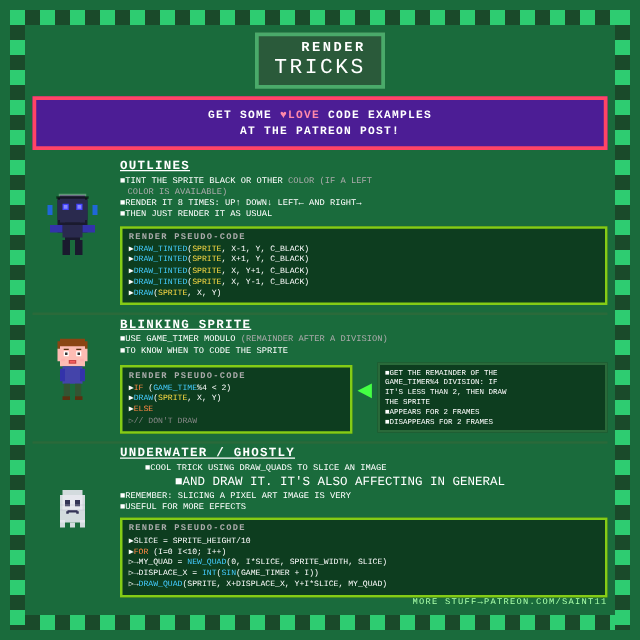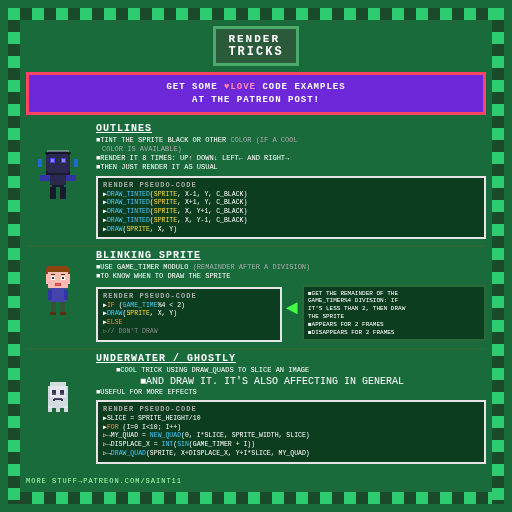--- a/index.html
+++ b/index.html
@@ -60,40 +60,40 @@
     .header {
       display: flex;
       justify-content: center;
       margin-bottom: 6px;
     }
 
     .header-badge {
       background: #2a5a3a;
       border: 3px solid #4aaa6a;
       padding: 4px 12px;
-      text-align: left;
+      text-align: right;
     }
 
     .header-badge .title-line1 {
       color: #ffffff;
       font-size: 11px;
       font-weight: bold;
       letter-spacing: 2px;
     }
 
     .header-badge .title-line2 {
       color: #ffffff;
-      font-size: 12px;
-      font-weight: bold;
+      font-size: 17px;
+      font-weight: normal;
       letter-spacing: 2px;
     }
 
     
     .patreon-banner {
-      background: #6d28d9;
+      background: #4c1d95;
       border: 3px solid #ff4466;
       padding: 6px 10px;
       text-align: center;
       margin-bottom: 8px;
     }
 
     .patreon-banner .banner-text {
       color: #ffffff;
       font-size: 9px;
       font-weight: bold;
@@ -145,21 +145,21 @@
       display: flex;
       gap: 2px;
     }
 
     .text-white { color: #ffffff; }
     .text-gray { color: #aaaaaa; }
 
     
     .pseudo-code {
       background: #0d3d1f;
-      border: 2px solid #e5e5e5;
+      border: 2px solid #84cc16;
       padding: 3px 5px;
       margin-top: 2px;
     }
 
     .code-heading {
       color: #aaaaaa;
       font-size: 7px;
       font-weight: bold;
       letter-spacing: 1px;
       margin-bottom: 2px;
@@ -246,21 +246,21 @@
           <rect x="8" y="14" width="4" height="8" fill="#2266ff" opacity="0.8"></rect>
           <rect x="44" y="14" width="4" height="8" fill="#2266ff" opacity="0.8"></rect>
 
           <rect x="15" y="7" width="26" height="2" fill="#000000" opacity="0.5"></rect>
         </svg>
       </div>
       <div class="section-content">
         <div class="section-heading">OUTLINES</div>
         <div class="bullet-list">
           <div class="bullet-item">
-            <span class="text-white" style="font-size:7px;">■TINT THE SPRITE BLACK OR OTHER <span class="text-gray">COLOR (IF A COOL</span></span>
+            <span class="text-white" style="font-size:7px;">■TINT THE SPRITE BLACK OR OTHER <span class="text-gray">COLOR (IF A LEFT</span></span>
           </div>
           <div class="bullet-item">
             <span class="text-gray" style="font-size:7px; padding-left:6px;">COLOR IS AVAILABLE)</span>
           </div>
           <div class="bullet-item">
             <span class="text-white" style="font-size:7px;">■RENDER IT 8 TIMES: UP↑ DOWN↓ LEFT← AND RIGHT→</span>
           </div>
           <div class="bullet-item">
             <span class="text-white" style="font-size:7px;">■THEN JUST RENDER IT AS USUAL</span>
           </div>
@@ -315,21 +315,21 @@
           <rect x="30" y="52" width="6" height="3" fill="#5a3010"></rect>
         </svg>
       </div>
       <div class="section-content">
         <div class="section-heading">BLINKING SPRITE</div>
         <div class="bullet-list">
           <div class="bullet-item">
             <span class="text-white" style="font-size:7px;">■USE GAME_TIMER MODULO <span class="text-gray">(REMAINDER AFTER A DIVISION)</span></span>
           </div>
           <div class="bullet-item">
-            <span class="text-white" style="font-size:7px;">■TO KNOW WHEN TO DRAW THE SPRITE</span>
+            <span class="text-white" style="font-size:7px;">■TO KNOW WHEN TO CODE THE SPRITE</span>
           </div>
         </div>
         <div style="display:flex; gap:4px; align-items:flex-start; margin-top:2px;">
           <div class="pseudo-code" style="flex:1;">
             <div class="code-heading">RENDER PSEUDO-CODE</div>
             <div class="code-line">▶<span style="color:#ff8844;">IF</span> (<span style="color:#44ccff;">GAME_TIME</span>%4 &lt; 2)</div>
             <div class="code-line">▶<span style="color:#44ccff;">DRAW</span>(<span style="color:#ffdd44;">SPRITE</span>, X, Y)</div>
             <div class="code-line">▶<span style="color:#ff8844;">ELSE</span></div>
             <div class="code-line" style="color:#888888;">▷// DON'T DRAW</div>
           </div>
@@ -374,32 +374,35 @@
       <div class="section-content">
         <div class="section-heading">UNDERWATER / GHOSTLY</div>
         <div class="bullet-list">
           <div class="bullet-item">
             <span class="text-white" style="font-size:7px;padding-left:20px;">■COOL TRICK USING DRAW_QUADS TO SLICE AN IMAGE</span>
           </div>
           <div class="bullet-item">
             <span class="text-white" style="font-size:10px;padding-left:44px;">■AND DRAW IT. IT'S ALSO AFFECTING IN GENERAL</span>
           </div>
           <div class="bullet-item">
+            <span class="text-white" style="font-size:7px;">■REMEMBER: SLICING A PIXEL ART IMAGE IS VERY</span>
+          </div>
+          <div class="bullet-item">
             <span class="text-white" style="font-size:7px;">■USEFUL FOR MORE EFFECTS</span>
           </div>
         </div>
         <div class="pseudo-code">
           <div class="code-heading">RENDER PSEUDO-CODE</div>
           <div class="code-line">▶SLICE = SPRITE_HEIGHT/10</div>
           <div class="code-line">▶<span style="color:#ff8844;">FOR</span> (I=0  I&lt;10; I++)</div>
           <div class="code-line">▷→MY_QUAD = <span style="color:#44ccff;">NEW_QUAD</span>(0, I*SLICE, SPRITE_WIDTH, SLICE)</div>
           <div class="code-line">▷→DISPLACE_X = <span style="color:#44ccff;">INT</span>(<span style="color:#44ccff;">SIN</span>(GAME_TIMER + I))</div>
           <div class="code-line">▷→<span style="color:#44ccff;">DRAW_QUAD</span>(SPRITE, X+DISPLACE_X, Y+I*SLICE, MY_QUAD)</div>
         </div>
       </div>
     </div>
 
-    <div style="position:absolute; bottom:4px; left:6px; right:6px; text-align:left;">
+    <div style="position:absolute; bottom:4px; left:6px; right:6px; text-align:right;">
       <span class="footer-text">MORE STUFF→PATREON.COM/SAINT11</span>
     </div>
 
   </div>
 </div>
 
 </body></html>

